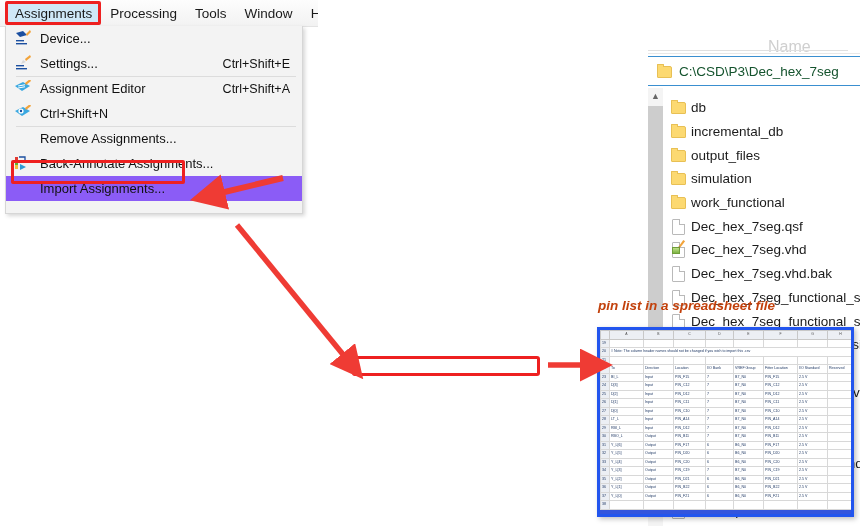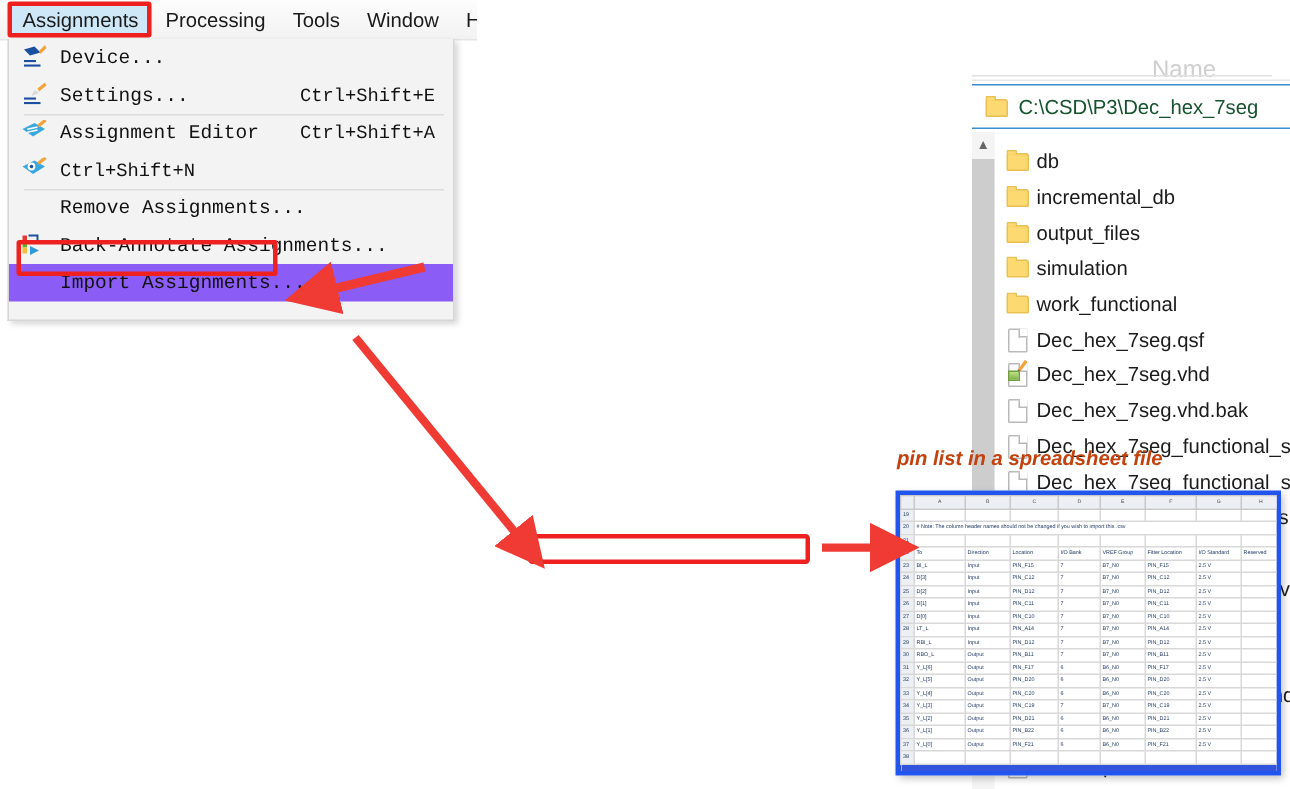--- a/index.html
+++ b/index.html
@@ -32,21 +32,21 @@
   }
 
   
   #dropdown{
     left:5px;top:26px;width:296px;height:187px;
     background:#f3f3f3;border:1px solid #d6d6d6;border-top:none;
     box-shadow:2px 2px 4px rgba(0,0,0,.16);
   }
   .mi{
     position:relative;height:25px;display:flex;align-items:center;
-    font-size:13px;color:#111;font-family:Liberation Mono, monospace;
+    font-size:13px;color:#111;
   }
   .mi .ico{width:34px;height:25px;position:relative;flex:0 0 34px;}
   .mi .lbl{flex:1 1 auto;white-space:nowrap;}
   .mi .acc{margin-right:12px;font-size:12.5px;color:#111;white-space:nowrap;}
   .mi.sep-after::after{
     content:"";position:absolute;left:10px;right:6px;bottom:-1px;height:1px;background:#dcdcdc;
   }
   #mi-import{background:#8b5cf6;}
   #hl-import{
     left:11px;top:160px;width:174px;height:24px;

